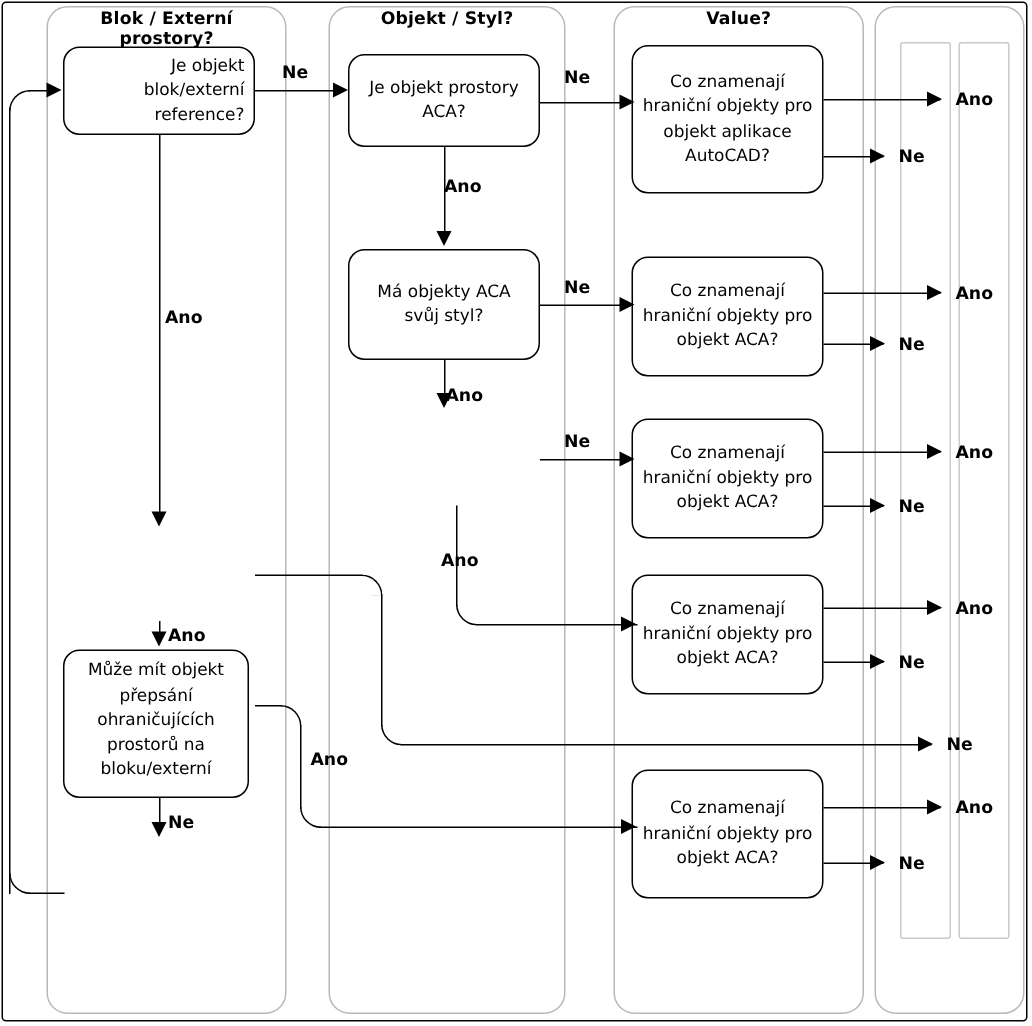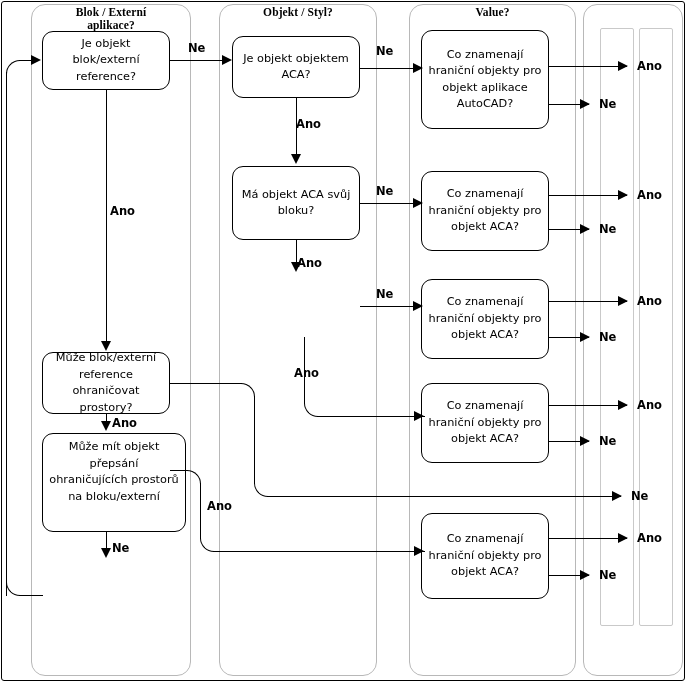--- a/index.html
+++ b/index.html
@@ -42,21 +42,20 @@
     background: transparent;
   }
   .lane-title {
     position: absolute;
     text-align: center;
     font-size: 11.5px;
     font-weight: bold;
     color: #000000;
     line-height: 13px;
     letter-spacing: 0.1px;
-    font-family: Liberation Serif, serif;
   }
   
   .node {
     position: absolute;
     border: 1.6px solid #000000;
     border-radius: 11px;
     box-sizing: border-box;
     background: #ffffff;
     display: flex;
     align-items: center;
@@ -134,34 +133,33 @@
   <div class="outer-frame"></div>
 
   <div class="lane" style="left:31px; top:4px; width:160px; height:672px;"></div>
   <div class="lane" style="left:219px; top:4px; width:158px; height:672px;"></div>
   <div class="lane" style="left:409px; top:4px; width:167px; height:672px;"></div>
   <div class="lane" style="left:583px; top:4px; width:100px; height:672px;"></div>
   <div class="lane-plain" style="left:600px; top:28px; width:34px; height:598px;"></div>
   <div class="lane-plain" style="left:639px; top:28px; width:34px; height:598px;"></div>
 
   <div class="lane-title" style="left:35px; top:6px; width:152px;">Blok / Externí</div>
-  <div class="lane-title" style="left:35px; top:19px; width:152px;">aplikace?</div>
+  <div class="lane-title" style="left:35px; top:19px; width:152px;">prostory?</div>
   <div class="lane-title" style="left:413px; top:6px; width:159px;">Value?</div>
   <div class="lane-title" style="left:223px; top:6px; width:150px;">Objekt / Styl?</div>
 
-  <div class="node" style="left:42px; top:31px; width:128px; height:59px;">Je objekt blok/externí reference?</div>
-
-  <div class="node" style="left:42px; top:352px; width:128px; height:62px;">Může blok/externí reference ohraničovat prostory?</div>
-
-  <div class="node node-clip" style="left:42px; top:433px; width:144px; height:99px;">Může mít objekt přepsání ohraničujících prostorů na bloku/externí</div>
-
-
-  <div class="node" style="left:232px; top:36px; width:128px; height:62px;">Je objekt objektem ACA?</div>
-
-  <div class="node" style="left:232px; top:166px; width:128px; height:74px;">Má objekt ACA svůj bloku?</div>
+  <div class="node" style="left:42px; top:31px; width:128px; height:59px;text-align:right;">Je objekt blok/externí reference?</div>
+
+
+  <div class="node node-clip" style="left:42px; top:433px; width:124px; height:99px;">Může mít objekt přepsání ohraničujících prostorů na bloku/externí</div>
+
+
+  <div class="node" style="left:232px; top:36px; width:128px; height:62px;">Je objekt prostory ACA?</div>
+
+  <div class="node" style="left:232px; top:166px; width:128px; height:74px;">Má objekty ACA svůj styl?</div>
 
 
   <div class="node" style="left:421px; top:30px; width:128px; height:99px;">Co znamenají hraniční objekty pro objekt aplikace AutoCAD?</div>
 
   <div class="node" style="left:421px; top:171px; width:128px; height:80px;">Co znamenají hraniční objekty pro objekt ACA?</div>
 
   <div class="node" style="left:421px; top:279px; width:128px; height:80px;">Co znamenají hraniční objekty pro objekt ACA?</div>
 
   <div class="node" style="left:421px; top:383px; width:128px; height:80px;">Co znamenají hraniční objekty pro objekt ACA?</div>
 

